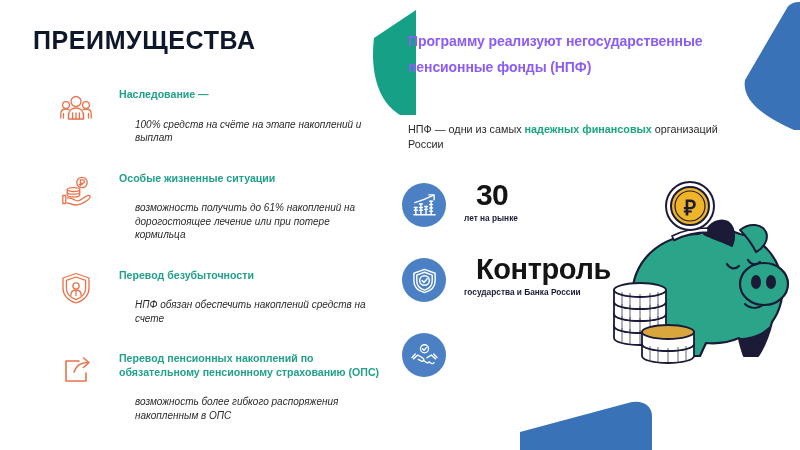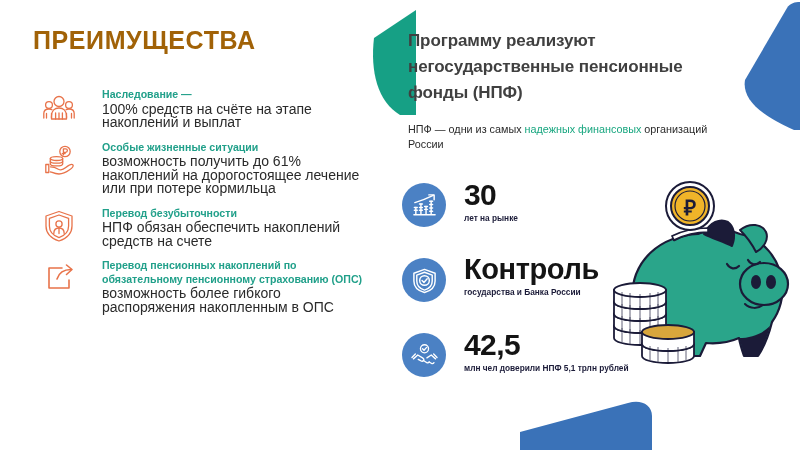--- a/index.html
+++ b/index.html
@@ -38,28 +38,29 @@
     width: 380px;
     height: 450px;
   }
   .page-title {
     position: absolute;
     left: 33px;
     top: 28px;
     font-size: 25px;
     font-weight: bold;
     letter-spacing: 0.6px;
-    color: #a16207;
+    color: #0f172a;
     line-height: 1;
   }
   .benefits-list {
     position: absolute;
     left: 0;
     top: 88px;
     width: 380px;
+    padding-left: 17px;
   }
   .benefit-item {
     position: relative;
     display: flex;
     align-items: flex-start;
     margin-bottom: 11px;
     padding-left: 40px;
   }
   .benefit-icon {
     position: absolute;
@@ -75,54 +76,55 @@
   }
   .benefit-title {
     color: #21a08a;
     font-weight: bold;
     font-size: 10.6px;
     line-height: 13.5px;
     margin: 0 0 1px 0;
   }
   .benefit-desc {
     color: #2a2a2a;
-    font-size: 14px;
+    font-size: 10px;
     line-height: 13.5px;
-    margin: 0;
+    margin: 16px;
+    font-style: italic;
   }
 
   
   .right-panel {
     position: absolute;
     left: 380px;
     top: 0;
     width: 420px;
     height: 450px;
   }
   .right-heading {
     position: absolute;
     left: 28px;
     top: 28px;
     width: 330px;
-    color: #404040;
-    font-size: 17px;
+    color: #8b5cf6;
+    font-size: 14px;
     font-weight: bold;
     line-height: 26px;
     letter-spacing: -0.1px;
   }
   .right-sub {
     position: absolute;
     left: 28px;
     top: 122px;
     width: 330px;
     color: #2a2a2a;
     font-size: 10.8px;
     line-height: 15px;
   }
-  .hl-teal { color: #17a67f; font-weight: normal; }
+  .hl-teal { color: #17a67f; font-weight: bold; }
 
   
   .stats {
     position: absolute;
     left: 22px;
     top: 183px;
     width: 260px;
   }
   .stat-row {
     position: relative;
@@ -144,20 +146,21 @@
   .stat-body {
     position: absolute;
     left: 62px;
     top: -3px;
   }
   .stat-value {
     color: #141414;
     font-weight: bold;
     line-height: 1;
     letter-spacing: -0.6px;
+    margin-left: 12px;
   }
   .stat-value.num  { font-size: 30px; }
   .stat-value.word { font-size: 29px; letter-spacing: -0.4px; }
   .stat-caption {
     color: #1b1b38;
     font-weight: bold;
     font-size: 8.3px;
     line-height: 10.5px;
     margin-top: 3px;
   }
@@ -316,24 +319,20 @@
               <circle cx="14" cy="7" r="4.2"></circle>
               <path d="M12,7 L13.5,8.6 L16.2,5.6"></path>
               <path d="M2.5,17.5 L7,13.5 L12,16.5 C13,17.1 13.8,18.2 13,19.2 C12.3,20.1 11,20 10,19.4 L7.5,18"></path>
               <path d="M25.5,17.5 L21,13.5 L16.5,16.5"></path>
               <path d="M13,19.2 L16,21.2 C17,21.8 18.3,21.6 18.9,20.7"></path>
               <path d="M18.9,20.7 L21,22 C22,22.6 23.2,22.3 23.8,21.4"></path>
               <path d="M1,16 L4.5,12.5 M27,16 L23.5,12.5"></path>
             </g>
           </svg>
         </div>
-        <div class="stat-body">
-          <div class="stat-value num">42,5</div>
-          <div class="stat-caption">млн чел доверили НПФ 5,1 трлн рублей</div>
-        </div>
       </div>
 
     </div>
   </div>
 
   <svg class="piggy" viewBox="0 0 190 230">
 
     <path d="M20,120 C20,82 48,58 86,56 C94,52 104,50 114,51 L128,56
              C150,60 168,80 170,105 C172,118 168,133 160,144
              C156,160 150,172 146,178 L132,178 C130,172 128,166 127,160

